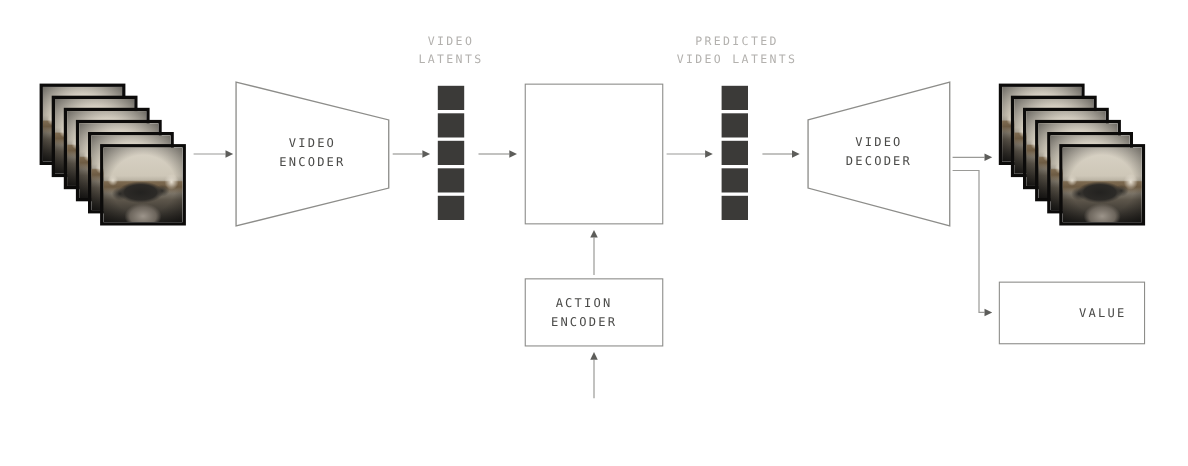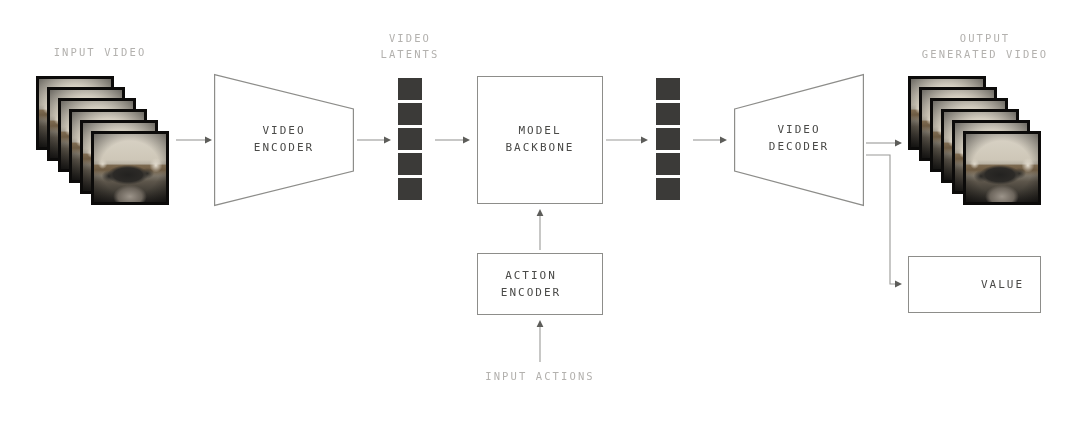--- a/index.html
+++ b/index.html
@@ -121,21 +121,20 @@
   }
   .arrowhead {
     fill: #5d5d5a;
   }
 </style>
 </head>
 <body>
 
 <div id="canvas">
 
-  <div class="caption" style="left:25px; top:44px; width:150px;">INPUT VIDEO</div>
 
   <div class="framestack" style="left:36px; top:76px; width:134px; height:132px;">
     <div class="frame" style="left:0px;  top:0px;  width:78px; height:74px;">
         <div class="frame-art"></div>
       </div>
     <div class="frame" style="left:11px; top:11px; width:78px; height:74px;">
         <div class="frame-art"></div>
       </div>
     <div class="frame" style="left:22px; top:22px; width:78px; height:74px;">
         <div class="frame-art"></div>
@@ -162,46 +161,43 @@
 
   <div class="latent-stack" style="left:398px; top:78px;">
     <div class="latent-cell"></div>
     <div class="latent-cell"></div>
     <div class="latent-cell"></div>
     <div class="latent-cell"></div>
     <div class="latent-cell"></div>
   </div>
 
   <div class="box" style="left:477px; top:76px; width:126px; height:128px;"></div>
-  <div class="node-label" style="left:477px; top:122px; width:126px;">MODEL
-BACKBONE</div>
 
   <div class="box" style="left:477px; top:253px; width:126px; height:62px;"></div>
   <div class="node-label" style="left:477px; top:267px; width:108px;">ACTION
 ENCODER</div>
 
-  <div class="caption" style="left:470px; top:368px; width:140px;">INPUT ACTIONS</div>
-
+
+  <div class="caption" style="left:595px; top:30px; width:150px;">PREDICTED
+VIDEO LATENTS</div>
 
   <div class="latent-stack" style="left:656px; top:78px;">
     <div class="latent-cell"></div>
     <div class="latent-cell"></div>
     <div class="latent-cell"></div>
     <div class="latent-cell"></div>
     <div class="latent-cell"></div>
   </div>
 
   <svg class="shape-svg" style="left:734px; top:74px;" width="130" height="132" viewBox="0 0 130 132">
     <polygon points="0.6,35 129.4,0.6 129.4,131.4 0.6,97" fill="#ffffff" stroke="#8d8d8a" stroke-width="1.2"></polygon>
   </svg>
   <div class="node-label" style="left:734px; top:121px; width:130px;">VIDEO
 DECODER</div>
 
-  <div class="caption" style="left:895px; top:30px; width:180px;">OUTPUT
-GENERATED VIDEO</div>
 
   <div class="framestack" style="left:908px; top:76px; width:134px; height:132px;">
     <div class="frame" style="left:0px;  top:0px;  width:78px; height:74px;">
         <div class="frame-art"></div>
       </div>
     <div class="frame" style="left:11px; top:11px; width:78px; height:74px;">
         <div class="frame-art"></div>
       </div>
     <div class="frame" style="left:22px; top:22px; width:78px; height:74px;">
         <div class="frame-art"></div>

